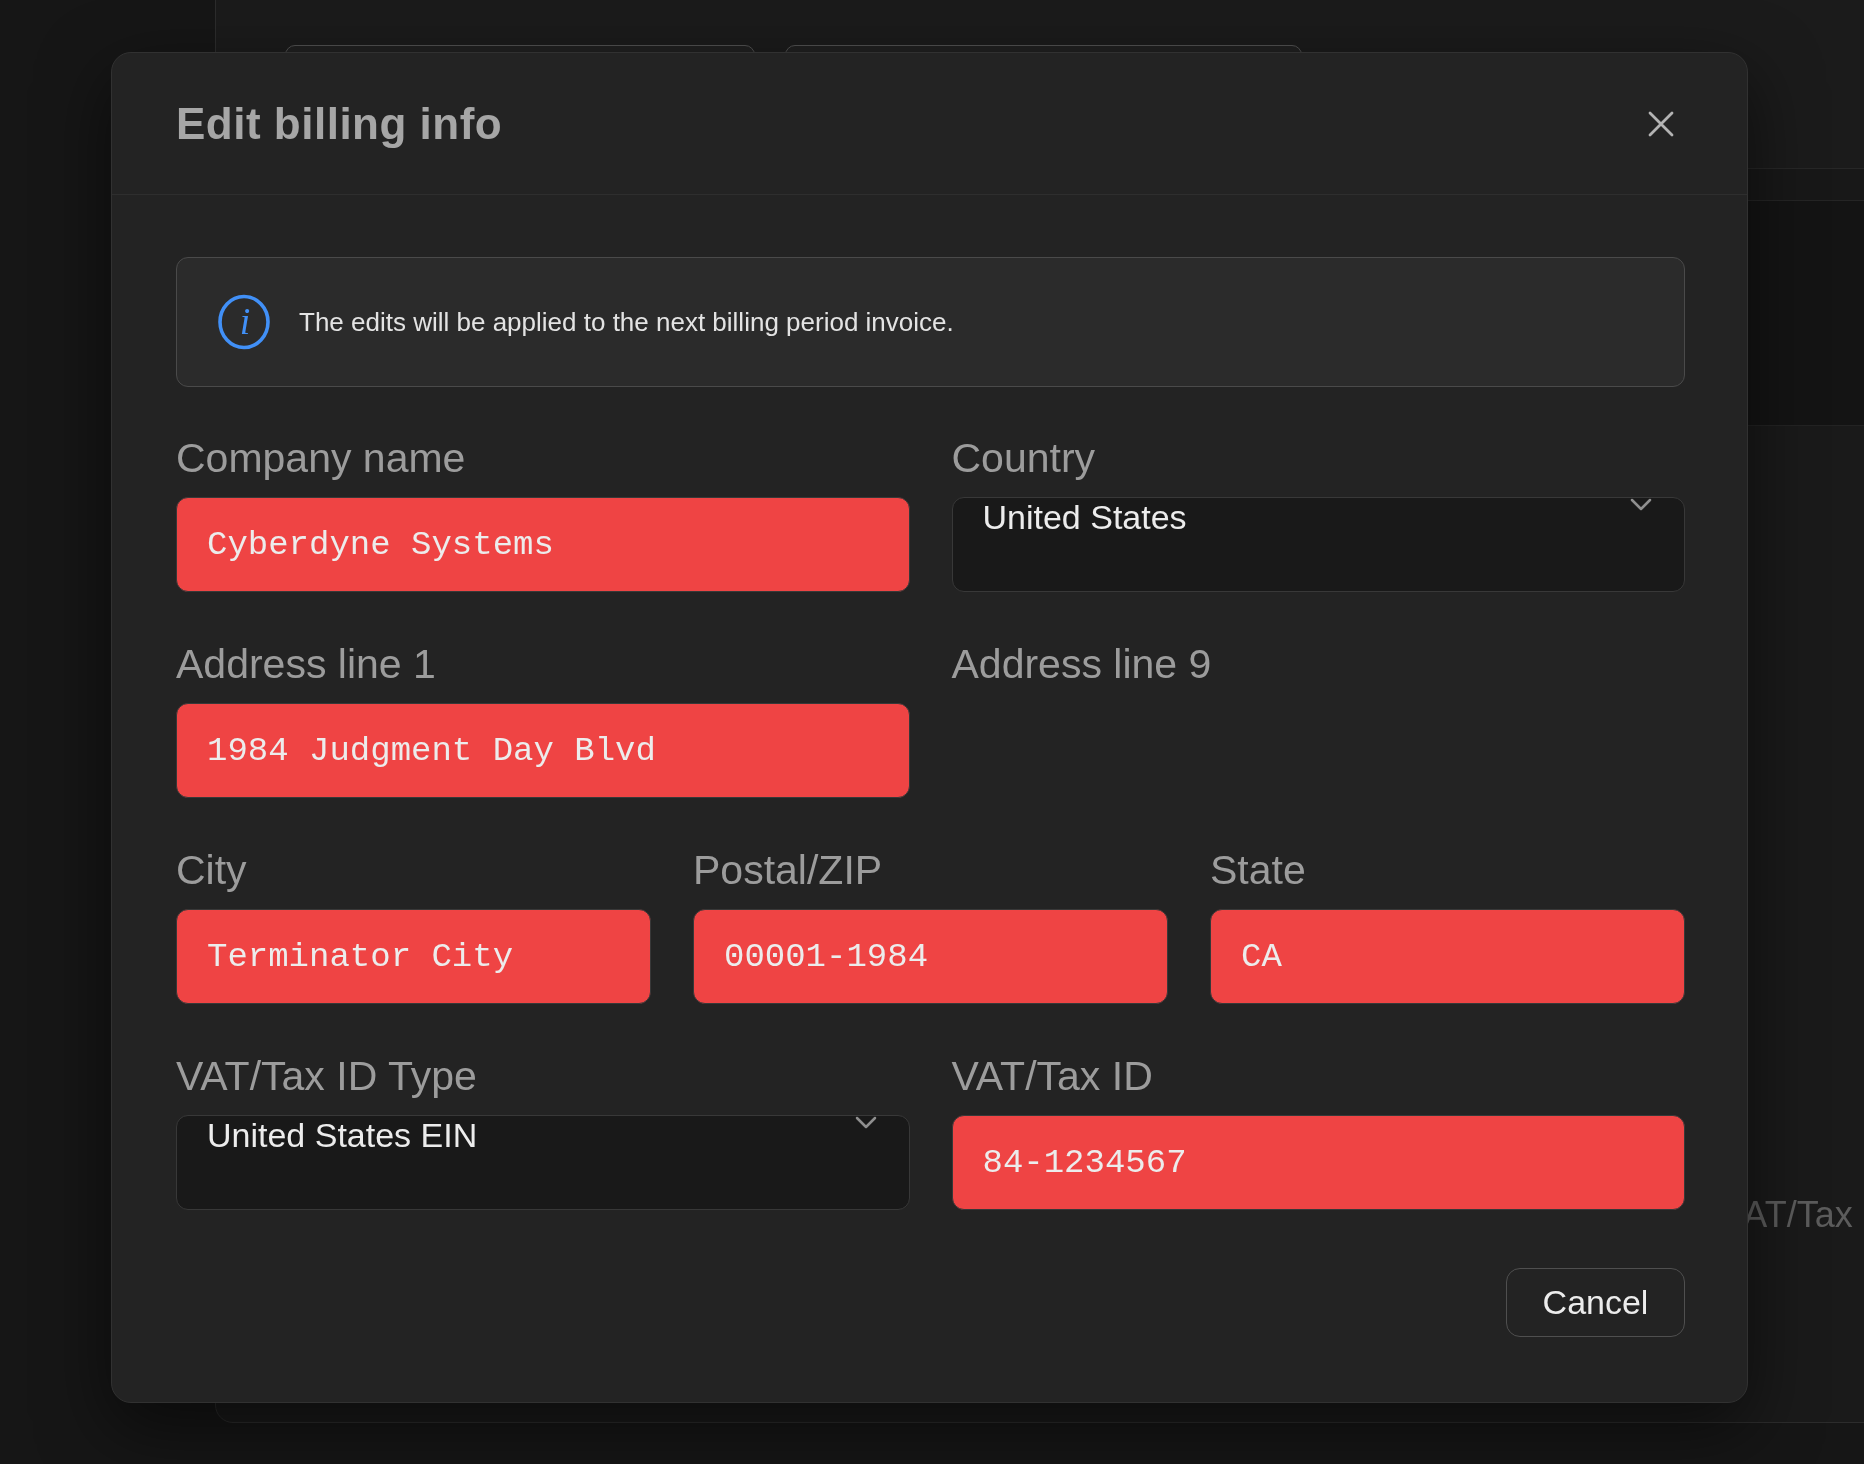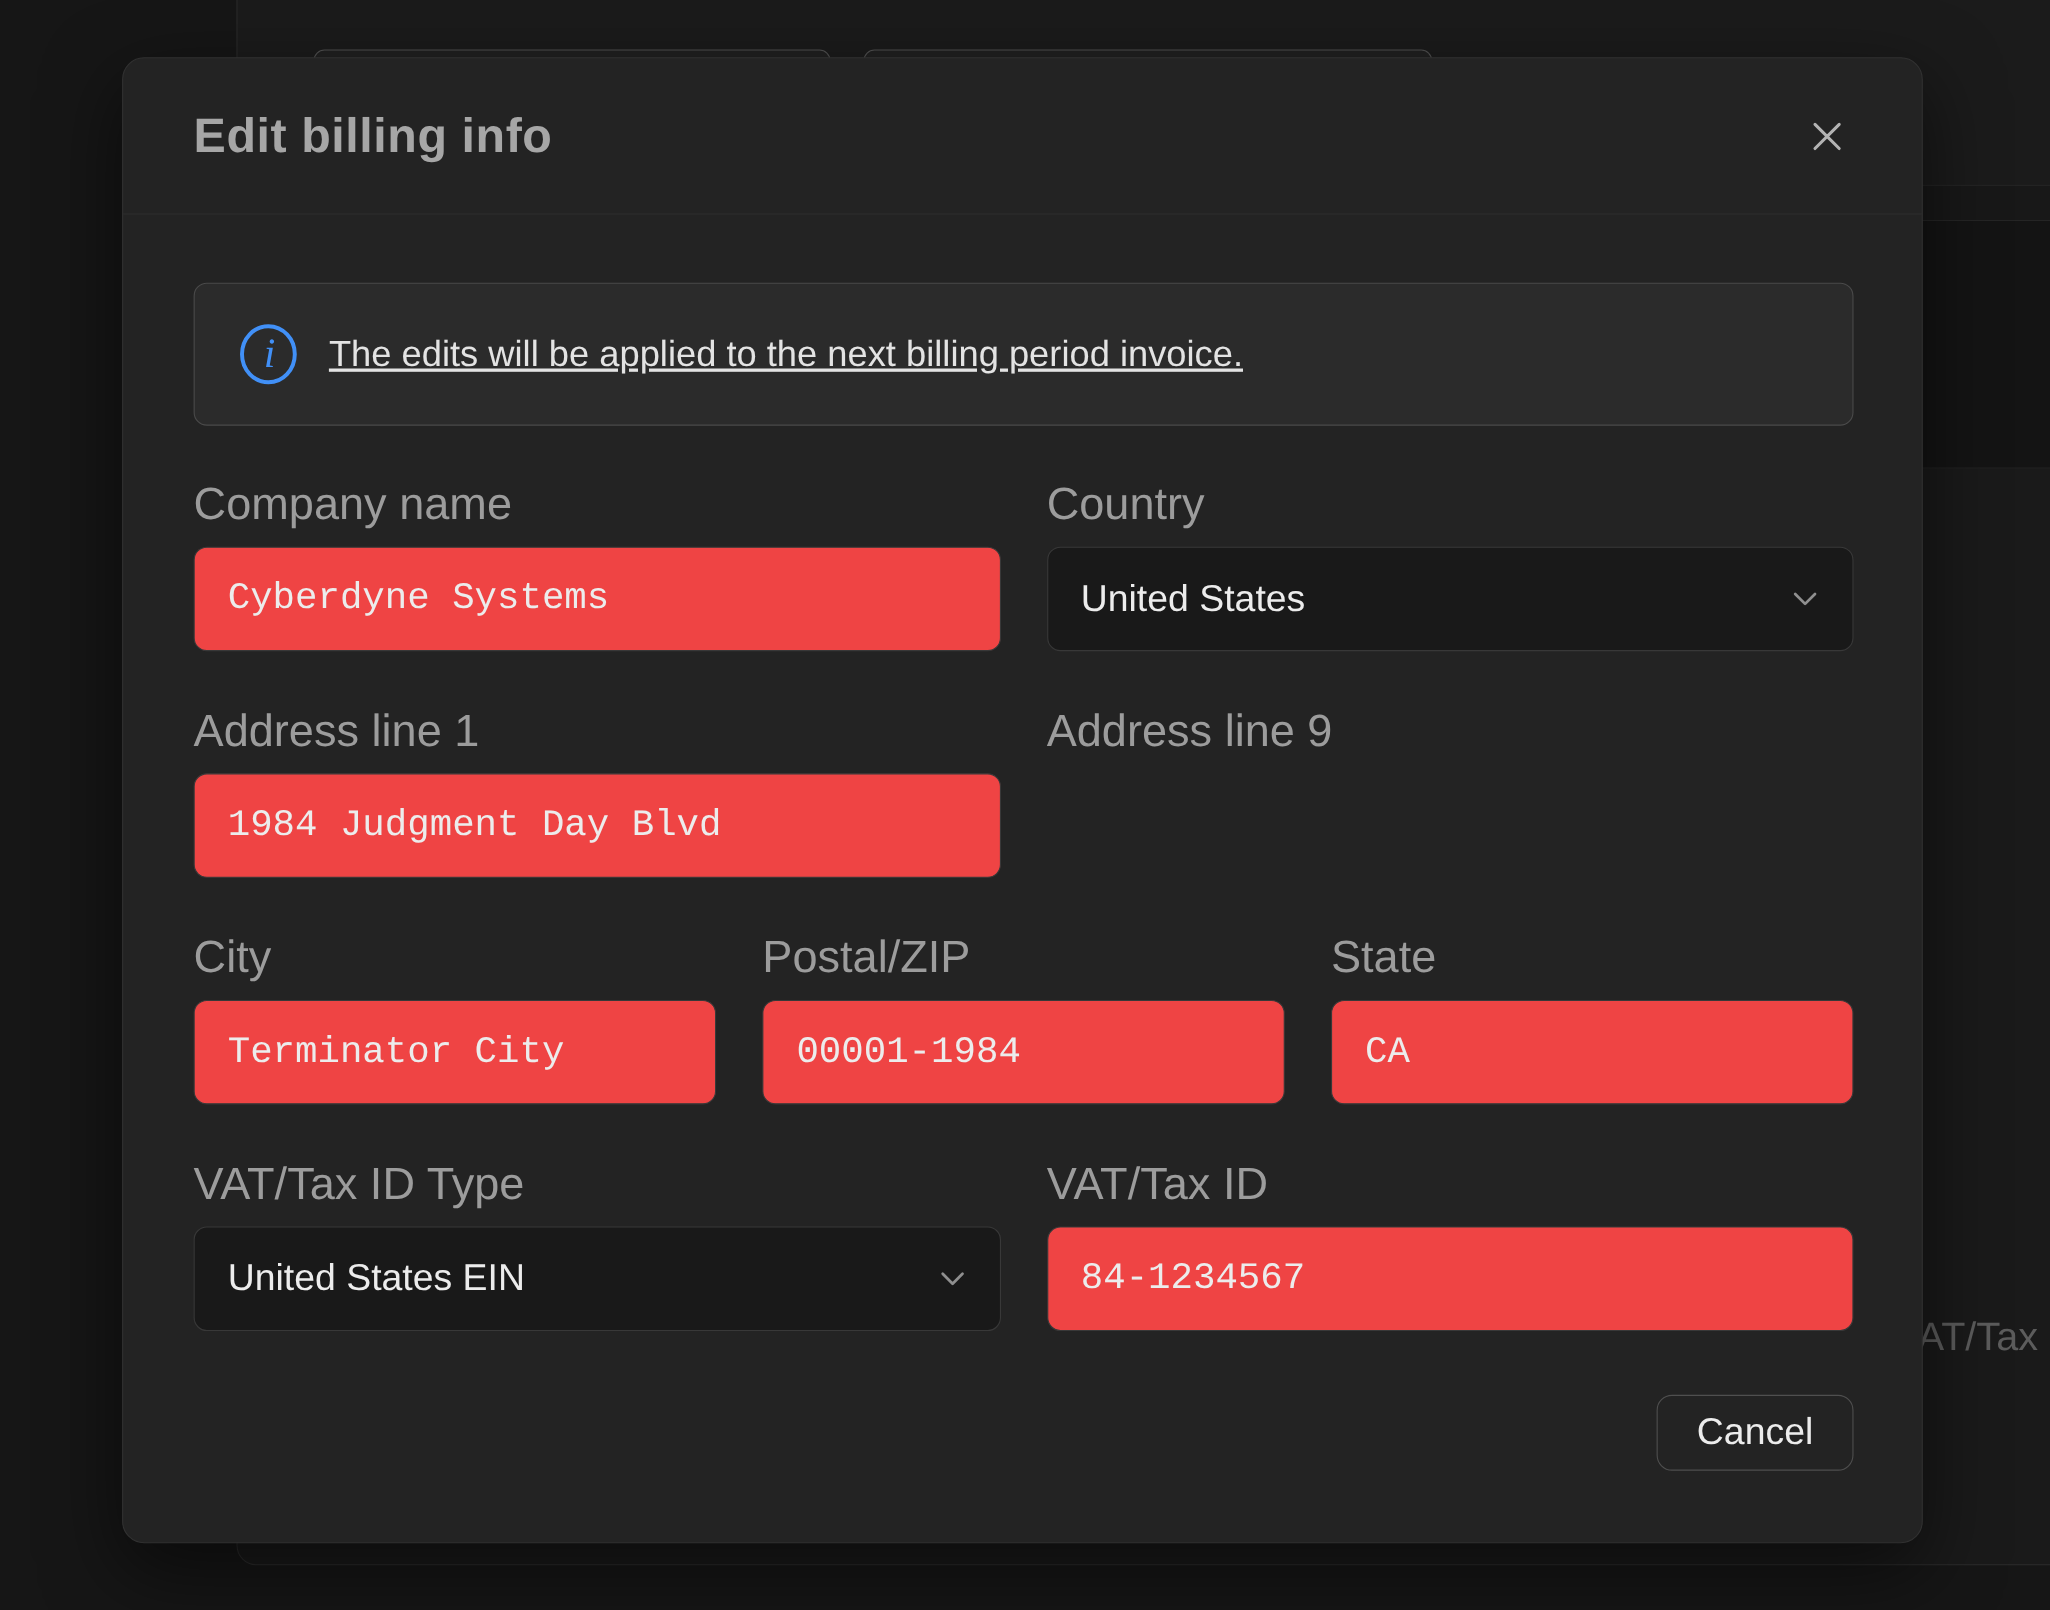--- a/index.html
+++ b/index.html
@@ -86,21 +86,21 @@
     margin-top: 62px;
     height: 130px;
     background: #2b2b2b;
     border: 1px solid #4a4a4a;
     border-radius: 12px;
     display: flex;
     align-items: center;
     padding-left: 40px;
   }
   .banner-icon { flex: 0 0 auto; margin-right: 28px; display: flex; }
-  .banner-text { font-size: 33px; color: #e3e3e3; text-decoration: underline; }
+  .banner-text { font-size: 26px; color: #e3e3e3; }
 
   .form-row {
     display: grid;
     column-gap: 42px;
     margin-top: 52px;
   }
   .form-row.first { margin-top: 51px; }
   .cols-2 { grid-template-columns: 1fr 1fr; }
   .cols-3 { grid-template-columns: 1fr 1fr 1fr; }
 
@@ -125,21 +125,21 @@
     display: block;
   }
   .select-input {
     width: 100%;
     height: 95px;
     background: #191919;
     border: 1px solid #383838;
     border-radius: 12px;
     padding: 0 32px 0 30px;
     display: flex;
-    align-items: center;
+    align-items: flex-start;
     justify-content: space-between;
     font-size: 34px;
     color: #ececec;
     cursor: pointer;
   }
   .chevron { display: flex; flex: 0 0 auto; margin-left: 20px; }
 
   .modal-footer {
     margin-top: 58px;
     padding: 0 62px;

